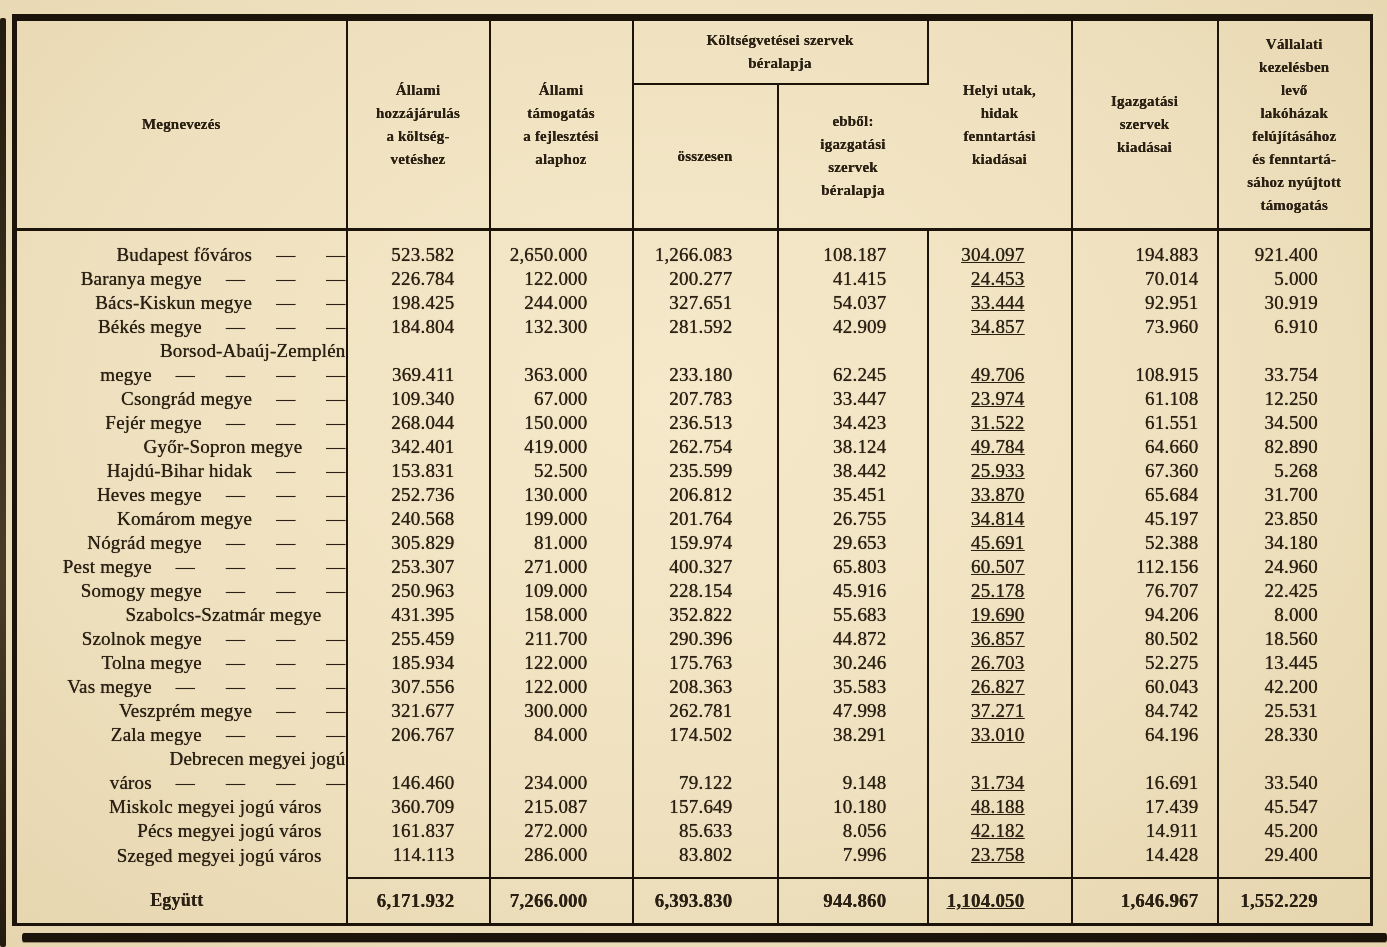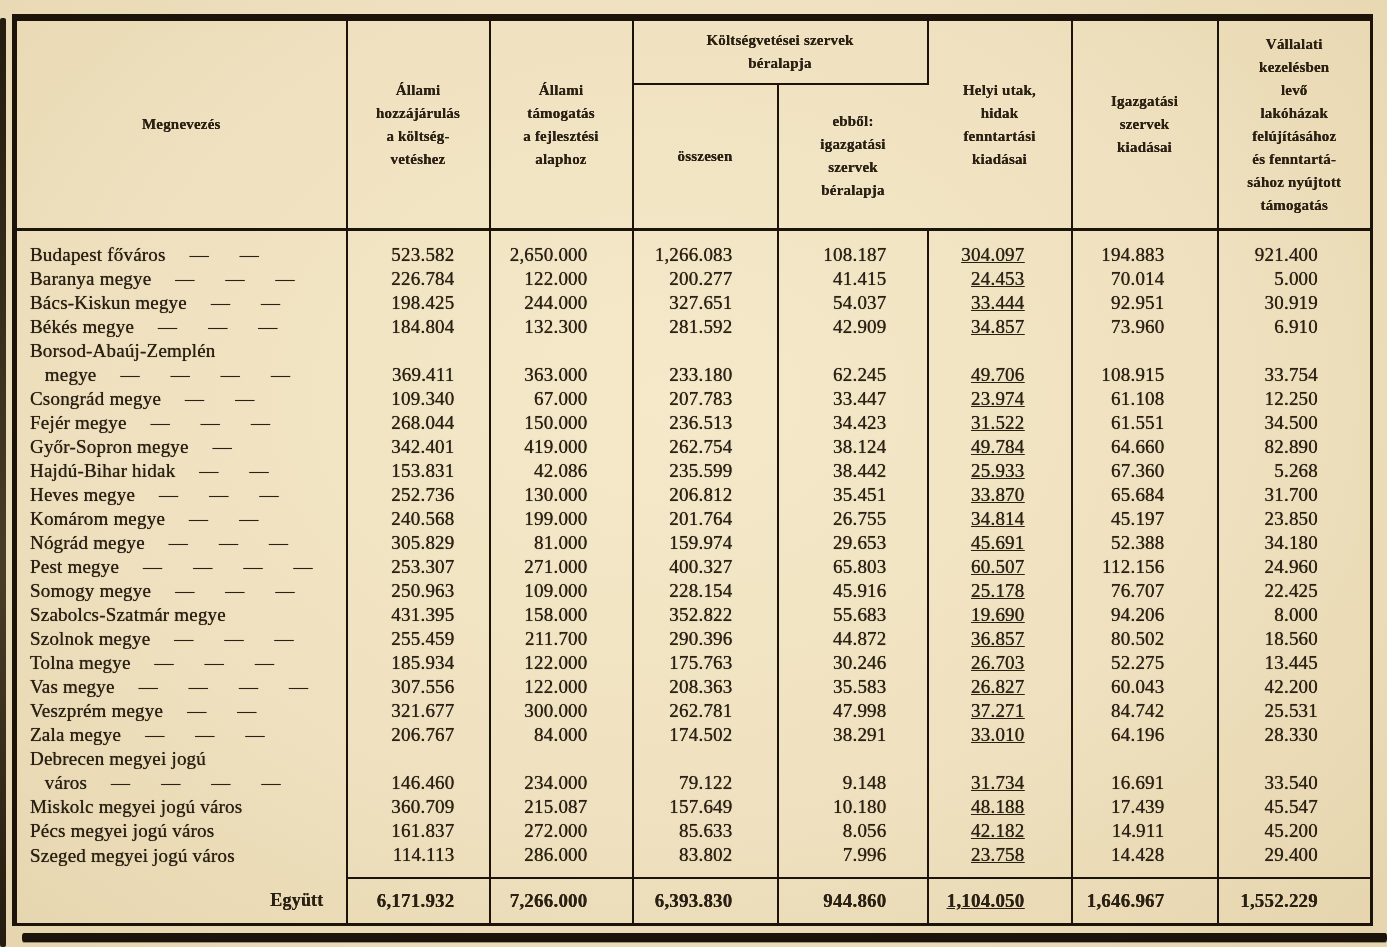--- a/index.html
+++ b/index.html
@@ -56,43 +56,43 @@
 
   tbody td {
     vertical-align: bottom;
     font-size: 19px; line-height: 24px;
     letter-spacing: .2px;
     text-shadow: 0 0 .7px currentColor;
   }
   tbody tr:first-child td { padding-top: 12px; }
   tbody tr:last-child td  { padding-bottom: 10px; }
 
-  .c-name { text-align: left; padding-left: 13px; }
+  .c-name { text-align: right; padding-left: 13px; }
   .row-name { white-space: pre-line; }
   .leader { word-spacing: 26px; padding-left: 24px; }
 
   .num { text-align: right; font-variant-numeric: tabular-nums; }
   td:nth-child(2), th.n2 { }
   tbody td:nth-child(2), tfoot td:nth-child(2) { padding-right: 34px; }
   tbody td:nth-child(3), tfoot td:nth-child(3) { padding-right: 44px; margin-left: 32px; }
   tbody td:nth-child(4), tfoot td:nth-child(4) { padding-right: 44px; }
   tbody td:nth-child(5), tfoot td:nth-child(5) { padding-right: 40px; }
   tbody td:nth-child(6), tfoot td:nth-child(6) { padding-right: 46px; text-decoration: underline; }
-  tbody td:nth-child(7), tfoot td:nth-child(7) { padding-right: 52px; }
+  tbody td:nth-child(7), tfoot td:nth-child(7) { padding-right: 18px; }
   tbody td:nth-child(8), tfoot td:nth-child(8) { padding-right: 52px; }
 
   tfoot td {
     height: 44px; vertical-align: middle;
     border-top: 2.6px solid var(--rule);
     font-size: 19px; font-weight: 700;
     letter-spacing: .2px;
     text-shadow: 0 0 .5px currentColor;
   }
   tfoot td.total-label {
-    border-top: none; text-align: right; padding-right: 22px;
+    border-top: none; text-align: center; padding-right: 22px;
     font-size: 18px;
   }
 </style>
 </head>
 <body>
 
 <div class="paper">
   <div class="edge-left"></div>
   <div class="bottom-rule"></div>
 
@@ -222,21 +222,21 @@
     <td class="num">419.000</td>
     <td class="num">262.754</td>
     <td class="num">38.124</td>
     <td class="num">49.784</td>
     <td class="num">64.660</td>
     <td class="num">82.890</td>
   </tr>
         <tr>
     <td class="c-name"><span class="row-name">Hajdú-Bihar hidak</span><span class="leader">— —</span></td>
     <td class="num">153.831</td>
-    <td class="num">42.086</td>
+    <td class="num">52.500</td>
     <td class="num">235.599</td>
     <td class="num">38.442</td>
     <td class="num">25.933</td>
     <td class="num">67.360</td>
     <td class="num">5.268</td>
   </tr>
         <tr>
     <td class="c-name"><span class="row-name">Heves megye</span><span class="leader">— — —</span></td>
     <td class="num">252.736</td>
     <td class="num">130.000</td>

